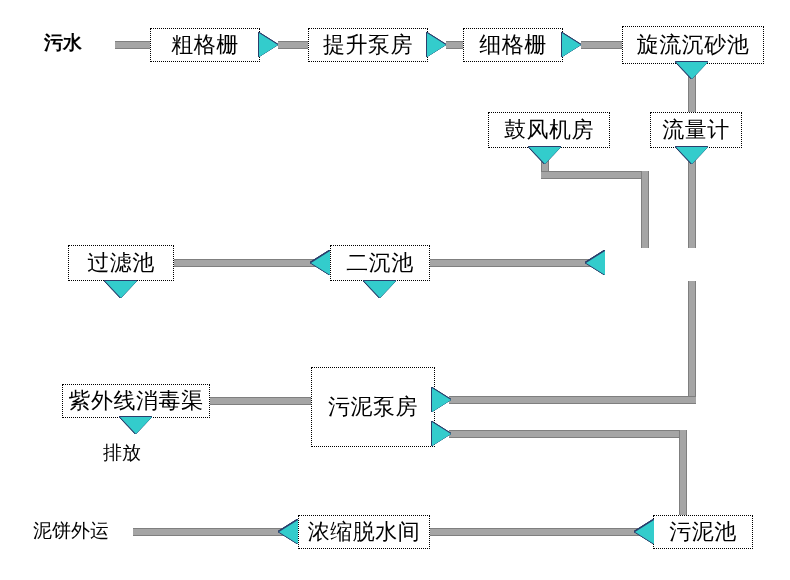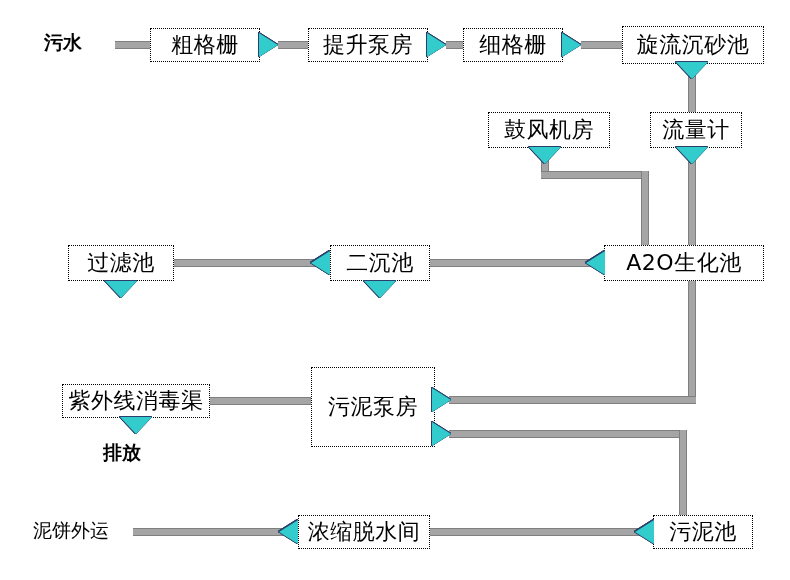--- a/index.html
+++ b/index.html
@@ -142,25 +142,24 @@
 
   <div class="seg h" style="left:133px; top:528px; width:166px;"></div>
   <div class="arrow left" style="left:279px; top:520px;"></div>
 
   <div class="node" style="left:150px; top:28px;  width:110px; height:34px;">粗格栅</div>
   <div class="node" style="left:308px; top:28px;  width:120px; height:34px;">提升泵房</div>
   <div class="node" style="left:463px; top:28px;  width:100px; height:34px;">细格栅</div>
   <div class="node" style="left:622px; top:26px;  width:142px; height:38px;">旋流沉砂池</div>
   <div class="node" style="left:488px; top:112px; width:122px; height:36px;">鼓风机房</div>
   <div class="node" style="left:650px; top:112px; width:92px;  height:36px;">流量计</div>
-  <div class="node" style="left:604px; top:245px; width:160px; height:36px;">A2O生化池</div>
   <div class="node" style="left:330px; top:245px; width:100px; height:36px;">二沉池</div>
   <div class="node" style="left:68px;  top:245px; width:106px; height:36px;">过滤池</div>
   <div class="node" style="left:62px;  top:384px; width:148px; height:34px;">紫外线消毒渠</div>
   <div class="node" style="left:298px; top:515px; width:132px; height:34px;">浓缩脱水间</div>
   <div class="node" style="left:311px; top:367px; width:124px; height:80px;">污泥泵房</div>
   <div class="node" style="left:653px; top:515px; width:100px; height:34px;">污泥池</div>
 
   <div class="freetext" style="left:44px;  top:33px;font-weight:bold;">污水</div>
-  <div class="freetext" style="left:103px; top:443px;font-weight:bold;">排放</div>
+  <div class="freetext" style="left:103px; top:443px;">排放</div>
   <div class="freetext" style="left:33px;  top:521px;">泥饼外运</div>
 
 </div>
 
 </body></html>

